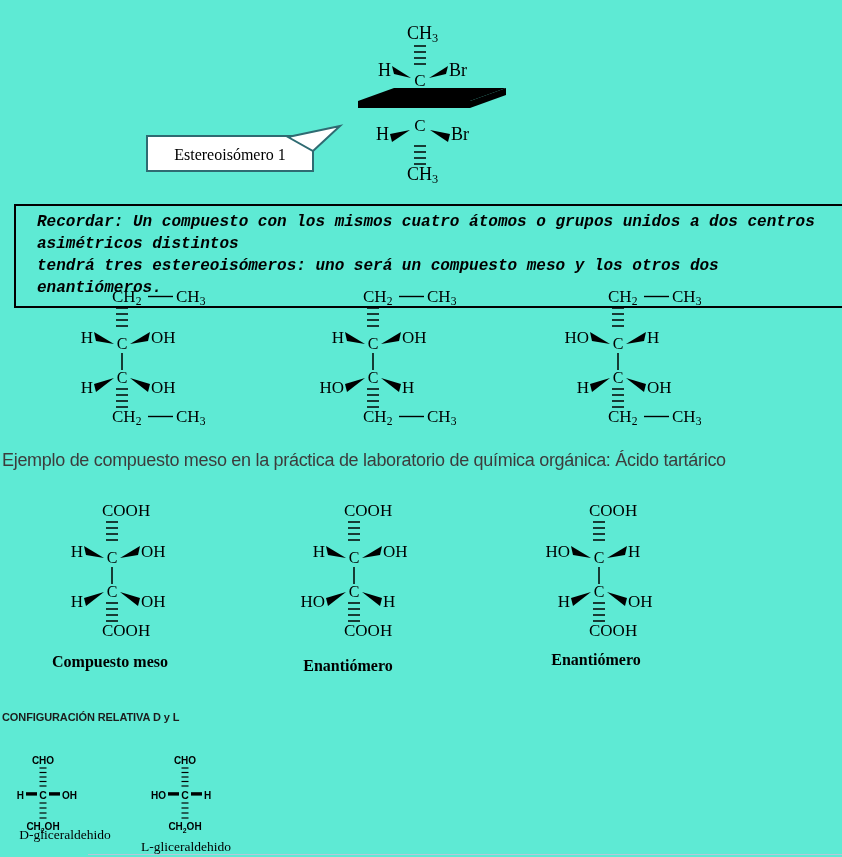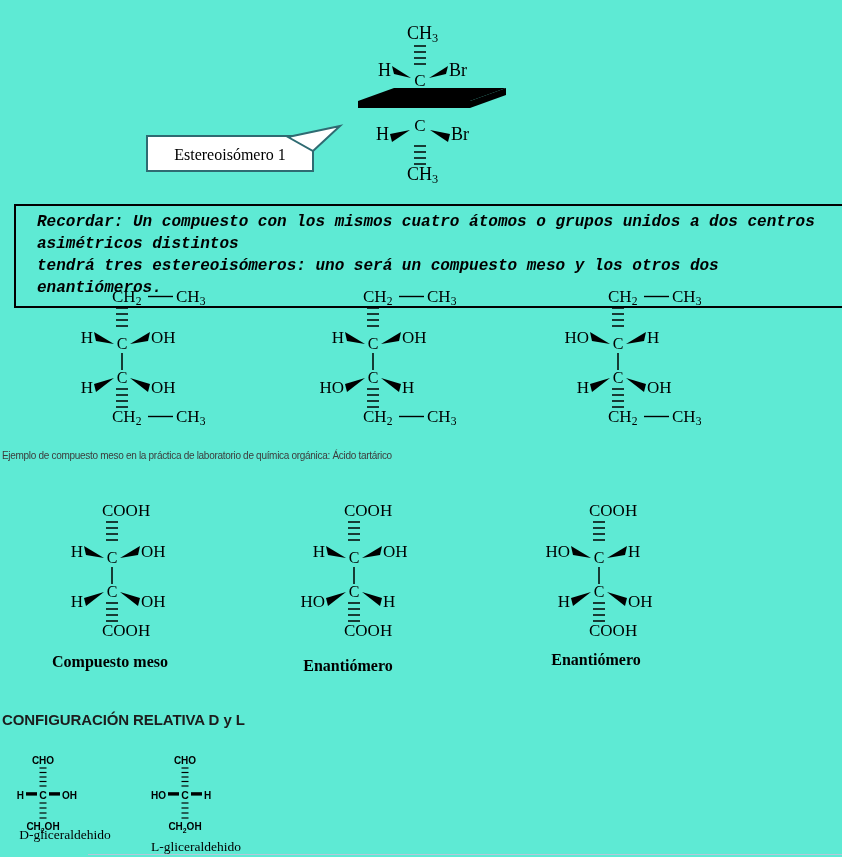--- a/index.html
+++ b/index.html
@@ -18,27 +18,27 @@
 
   
   .callout-text{font-family:"Liberation Serif",serif;}
 
   
   .recall-box{position:absolute;left:14px;top:204px;width:800px;
               border:2px solid #000;padding:5px 8px 7px 21px;
               font-family:Liberation Mono, monospace;font-weight:bold;font-style:italic;
               font-size:16px;line-height:22px;color:#000;}
 
-  .example-line{position:absolute;left:2px;top:450px;font-size:10px;color:#3c3c3c;
+  .example-line{position:absolute;left:2px;top:450px;font-size:18px;color:#3c3c3c;
                 letter-spacing:-0.3px;}
 
   .row-caption{position:absolute;font-family:"Liberation Serif",serif;font-size:16px;
                color:#000;transform:translateX(-50%);white-space:nowrap;font-weight:bold;}
 
-  .dl-heading{position:absolute;left:2px;top:711px;font-size:15px;font-weight:bold;
+  .dl-heading{position:absolute;left:2px;top:711px;font-size:11px;font-weight:bold;
               color:#1c1c1c;letter-spacing:-0.1px;}
 
   .fischer-caption{position:absolute;font-family:"Liberation Serif",serif;font-size:13.5px;
                    color:#000;transform:translateX(-50%);white-space:nowrap;}
 
   .bottom-rule{position:absolute;left:88px;top:854px;width:754px;height:1px;
                background:#b7c6d9;}
 
   .plane-top{fill:#dcdcdc;stroke:#b3b3b3;stroke-width:0.8;}
   .plane-front{fill:#cdcdcd;stroke:#b3b3b3;stroke-width:0.8;}
@@ -339,16 +339,16 @@
       <line x1="41.5" y1="51" x2="48.5" y2="51"></line>
           <line x1="41.5" y1="56" x2="48.5" y2="56"></line>
       <line x1="41.5" y1="61" x2="48.5" y2="61"></line>
           <line x1="41.5" y1="66" x2="48.5" y2="66"></line>
     </g>
     <text x="45" y="78" text-anchor="middle" font-size="10"><tspan>CH</tspan><tspan font-size="68%" dy="3">2</tspan><tspan dy="-3">OH</tspan></text>
   </svg>
 </div>
 
   <div class="fischer-caption" style="left:45px;top:827px;padding-left:40px;">D-gliceraldehido</div>
-  <div class="fischer-caption" style="left:196px;top:839px;">L-gliceraldehido</div>
+  <div class="fischer-caption" style="left:186px;top:839px;">L-gliceraldehido</div>
 
   <div class="bottom-rule"></div>
 </div>
 
 </body></html>

